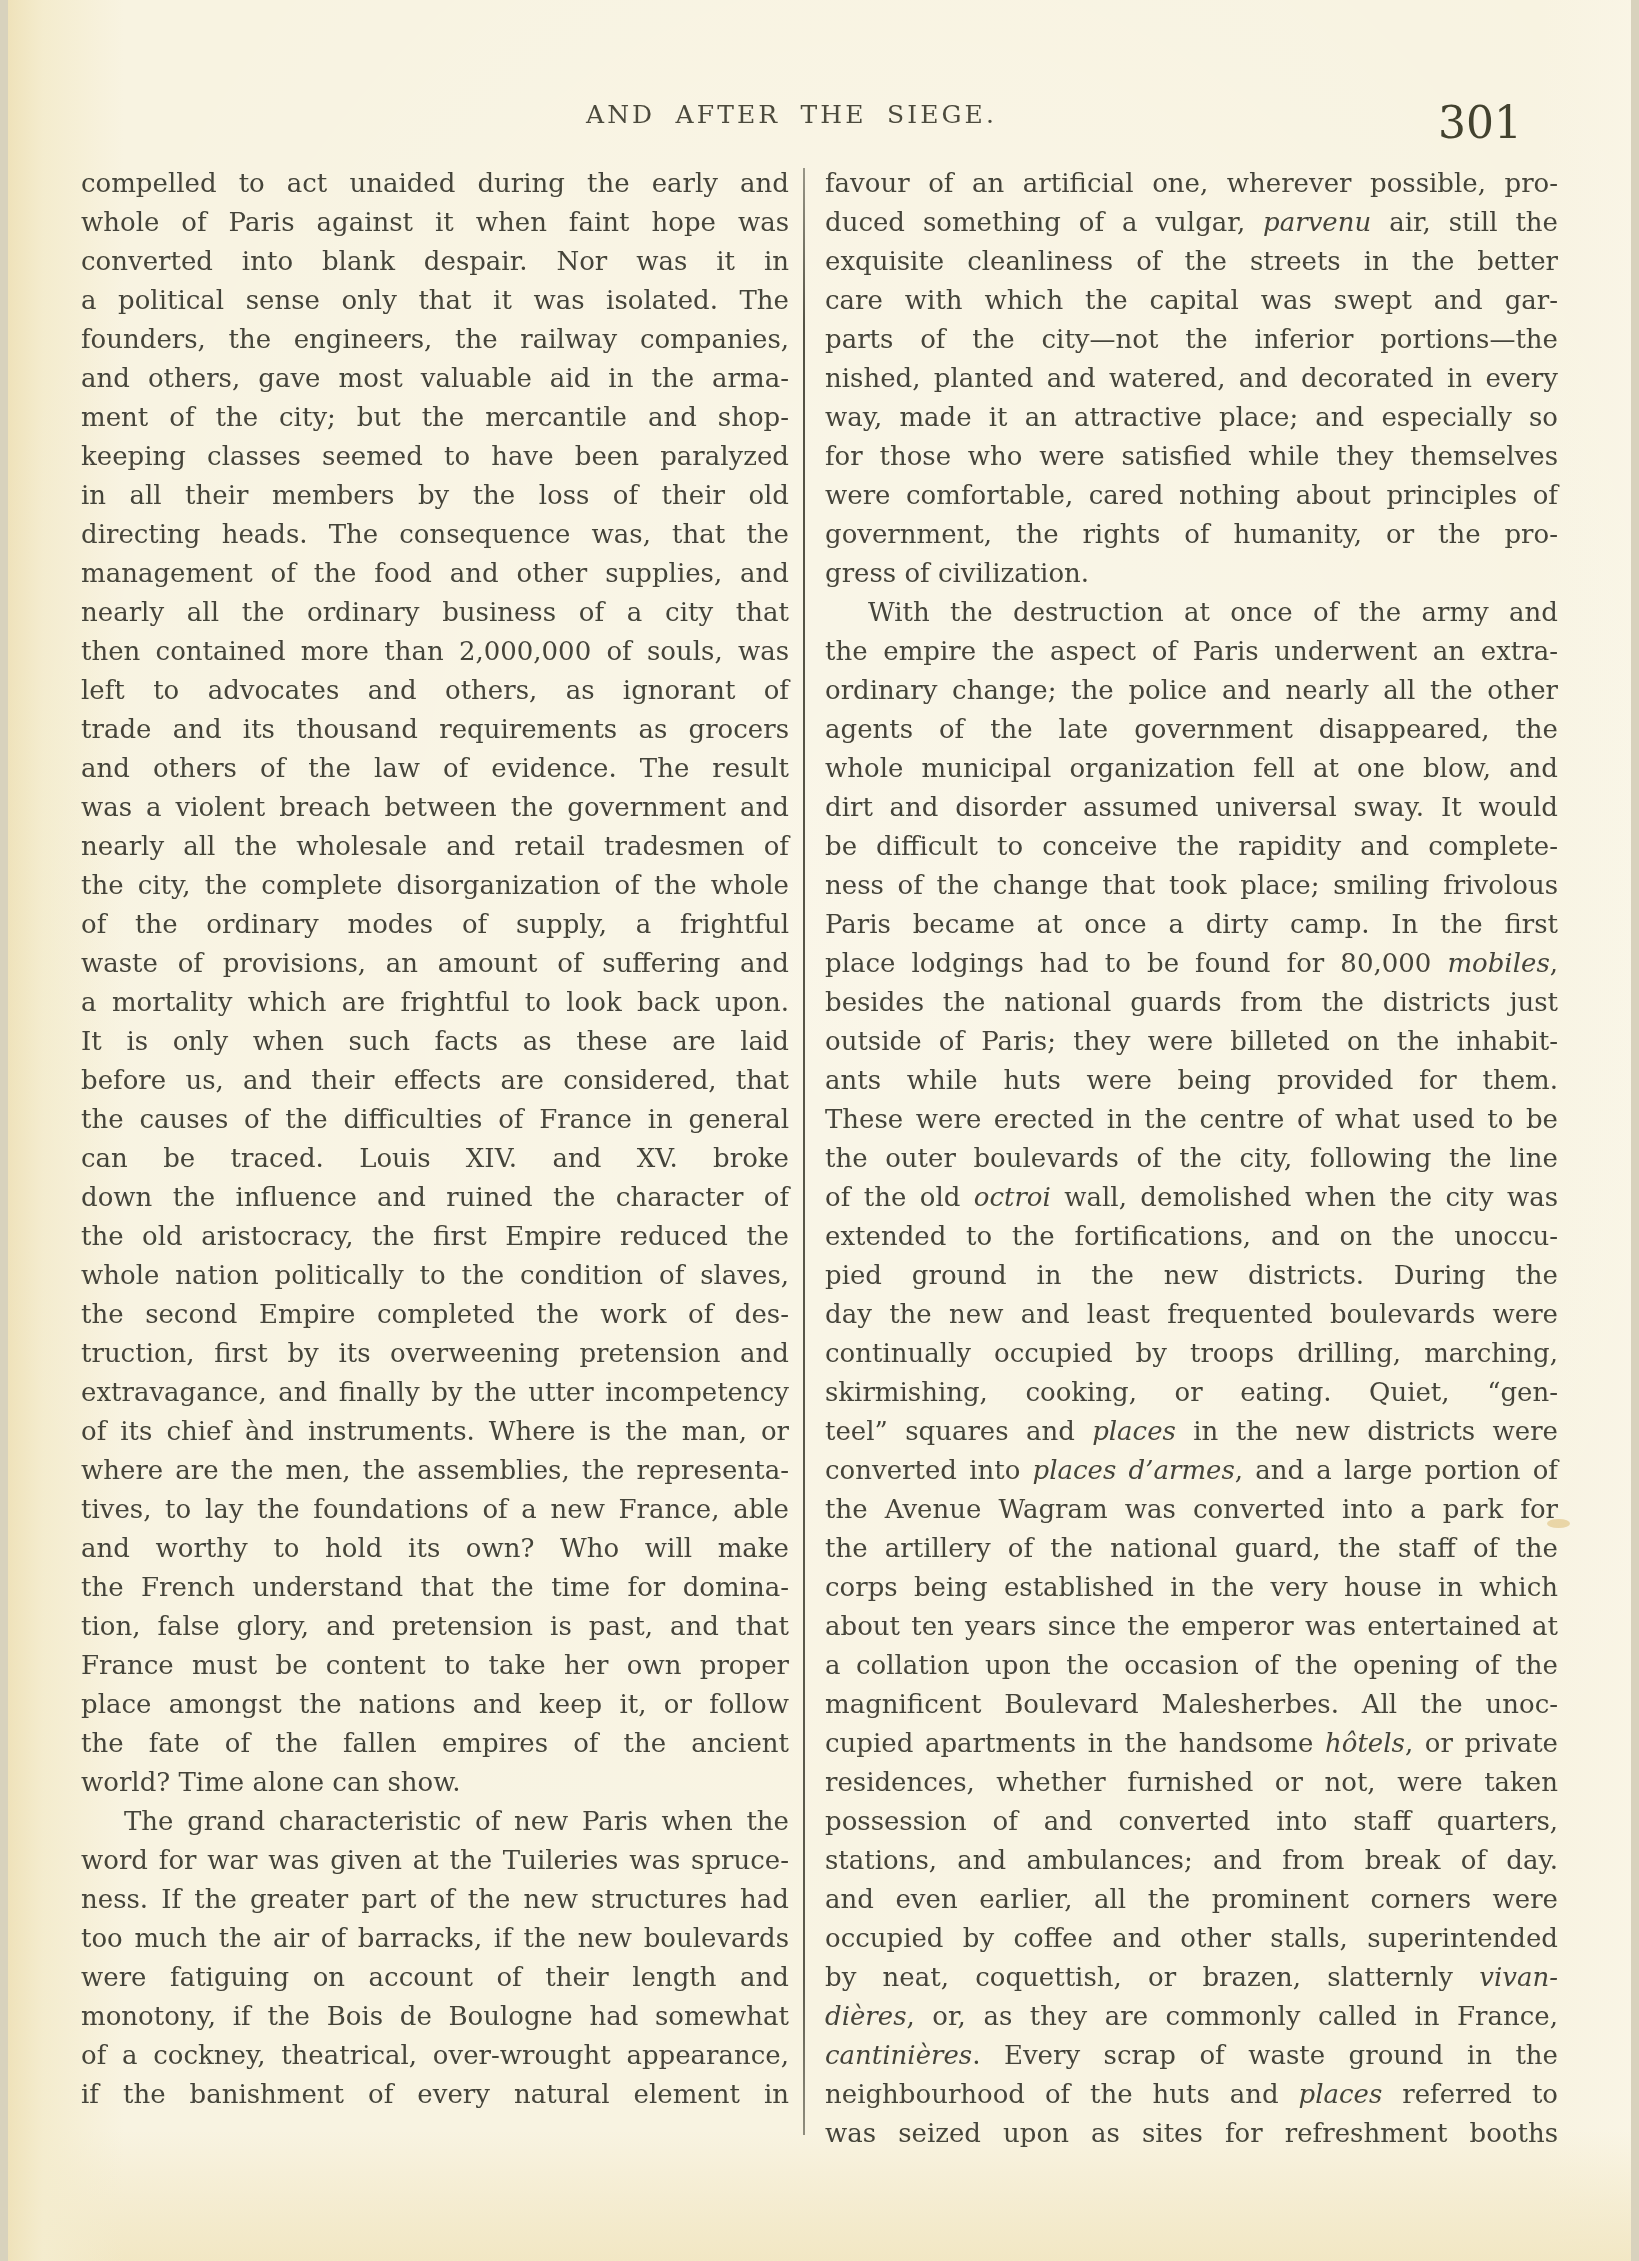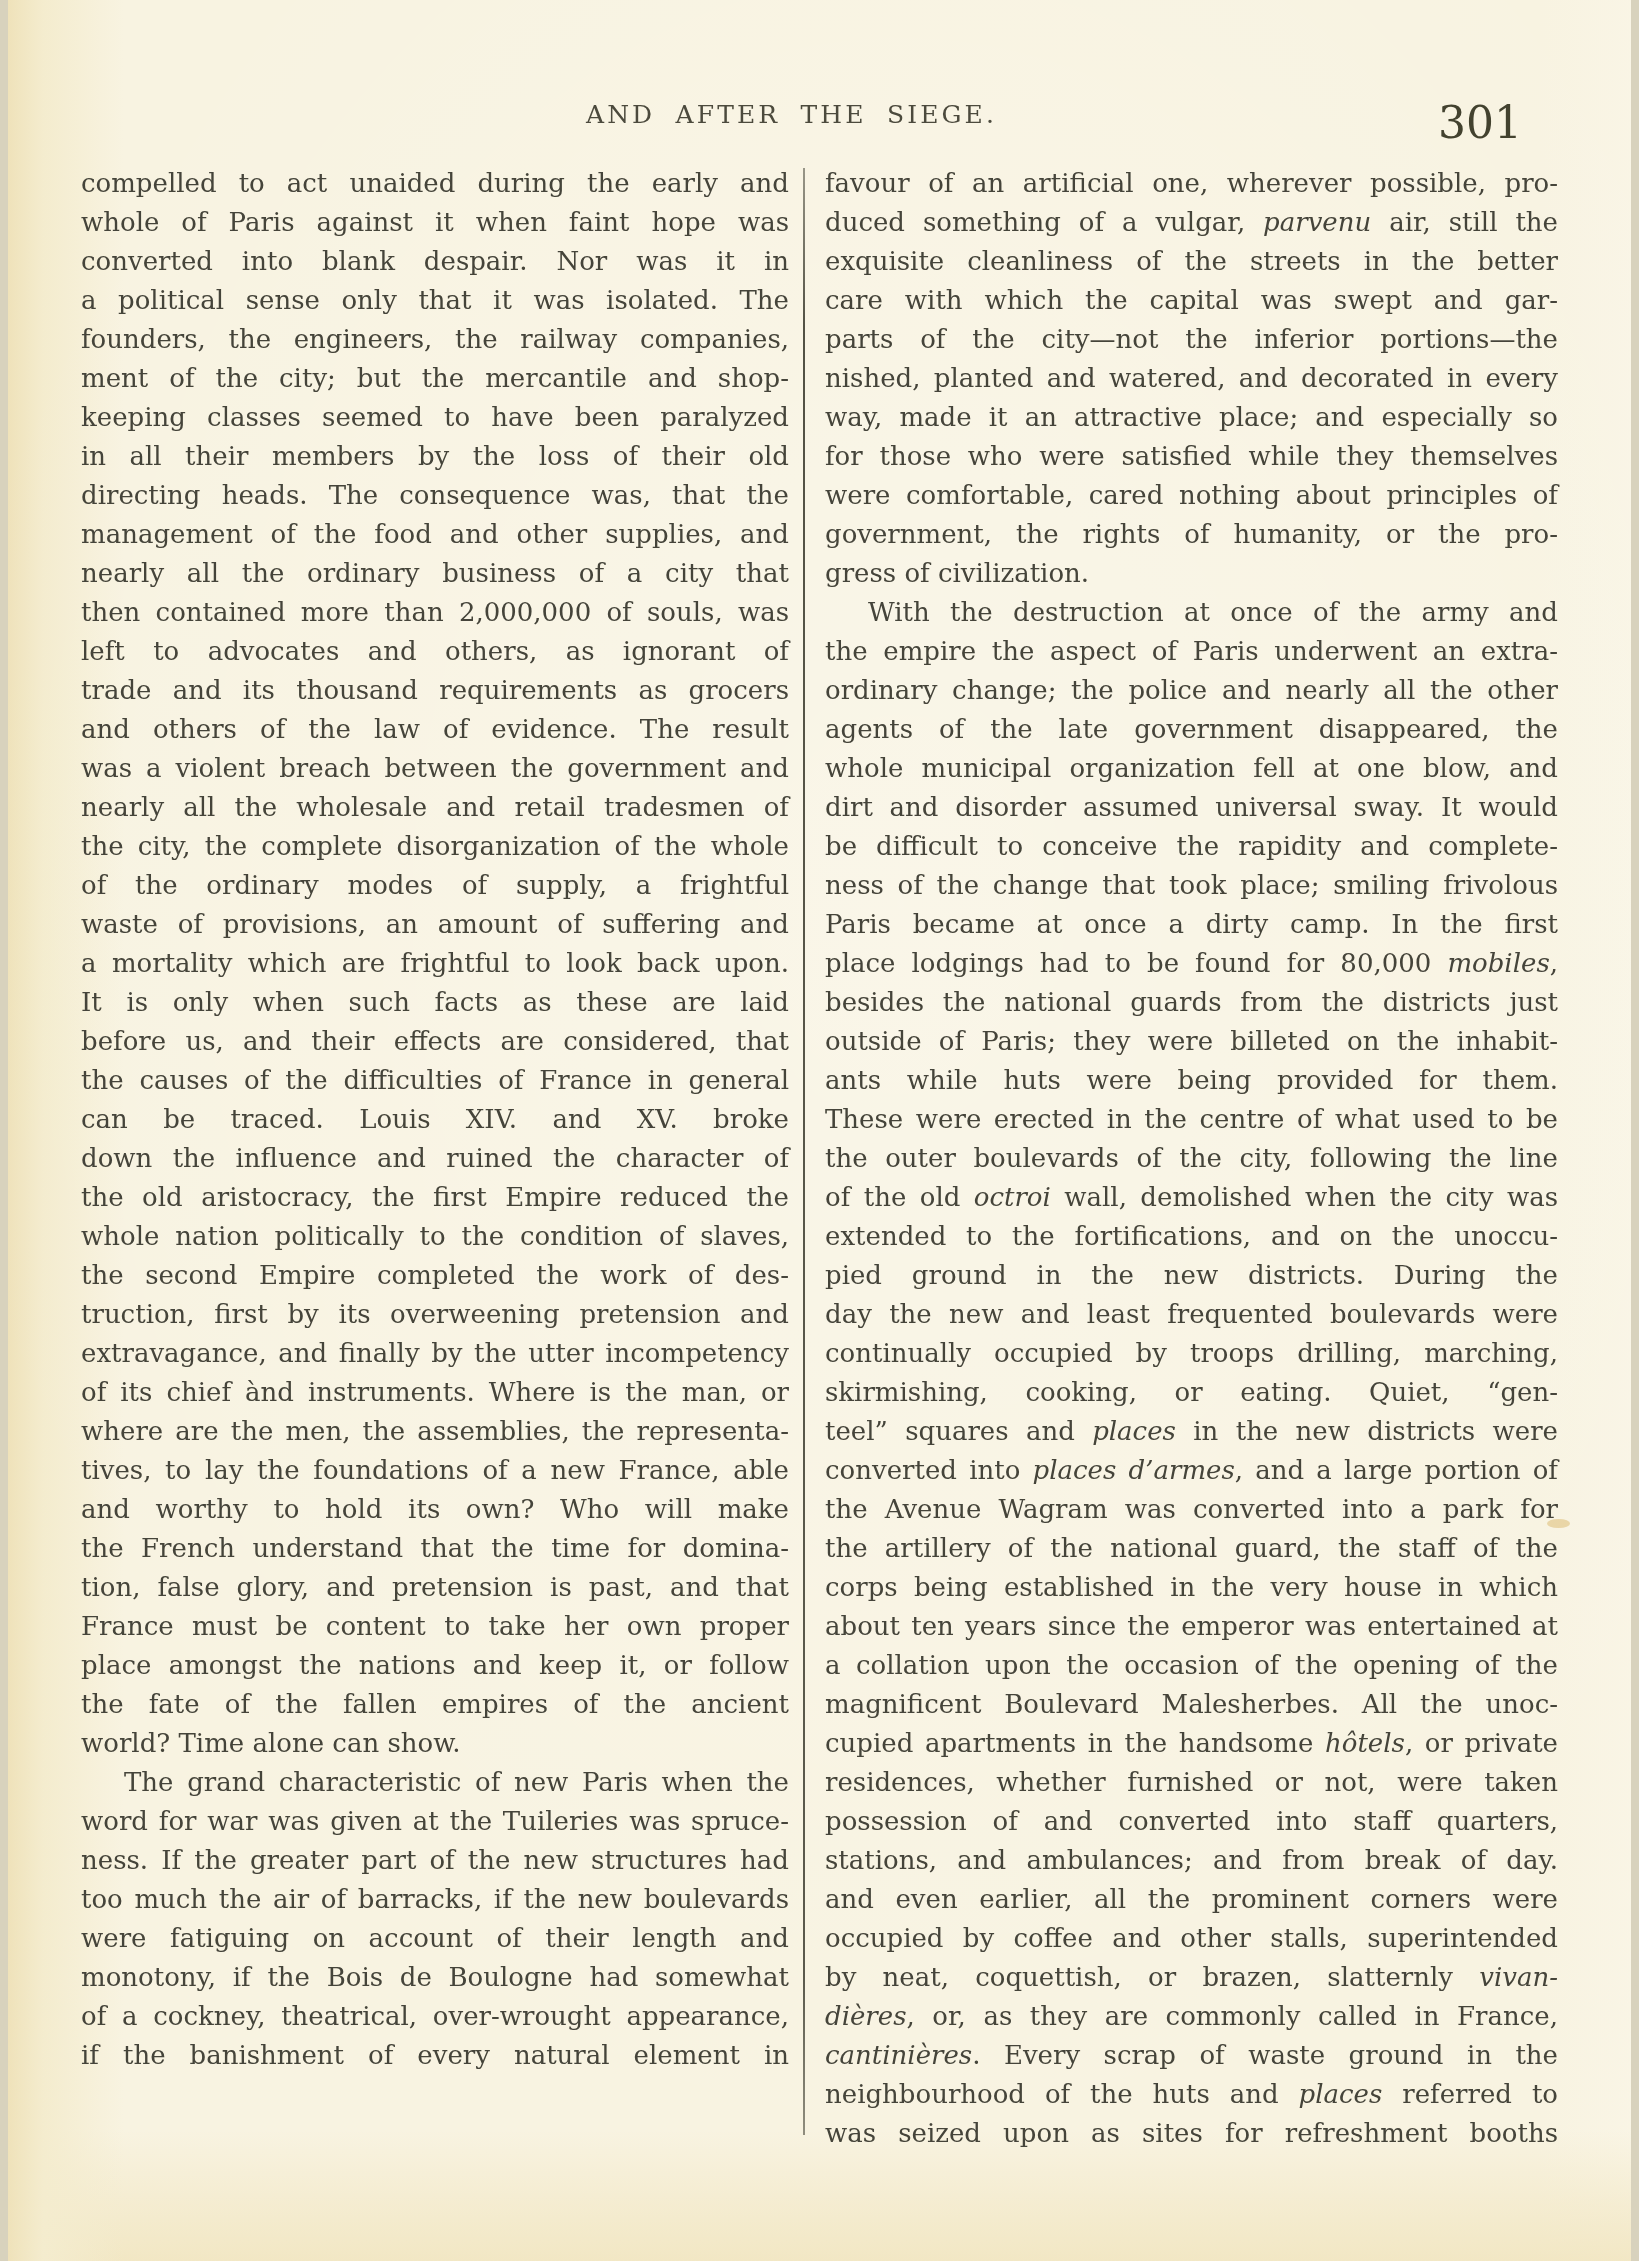--- a/index.html
+++ b/index.html
@@ -69,20 +69,21 @@
 <div class="page">
   <div class="running-head">AND AFTER THE SIEGE.</div>
   <div class="page-number">301</div>
 
   <div class="column left">
       <div class="line"><span>compelled to act unaided during the early and</span></div>
       <div class="line"><span>whole of Paris against it when faint hope was</span></div>
       <div class="line"><span>converted into blank despair. Nor was it in</span></div>
       <div class="line"><span>a political sense only that it was isolated. The</span></div>
       <div class="line"><span>founders, the engineers, the railway companies,</span></div>
+      <div class="line"><span>and others, gave most valuable aid in the arma-</span></div>
       <div class="line"><span>ment of the city; but the mercantile and shop-</span></div>
       <div class="line"><span>keeping classes seemed to have been paralyzed</span></div>
       <div class="line"><span>in all their members by the loss of their old</span></div>
       <div class="line"><span>directing heads. The consequence was, that the</span></div>
       <div class="line"><span>management of the food and other supplies, and</span></div>
       <div class="line"><span>nearly all the ordinary business of a city that</span></div>
       <div class="line"><span>then contained more than 2,000,000 of souls, was</span></div>
       <div class="line"><span>left to advocates and others, as ignorant of</span></div>
       <div class="line"><span>trade and its thousand requirements as grocers</span></div>
       <div class="line"><span>and others of the law of evidence. The result</span></div>

